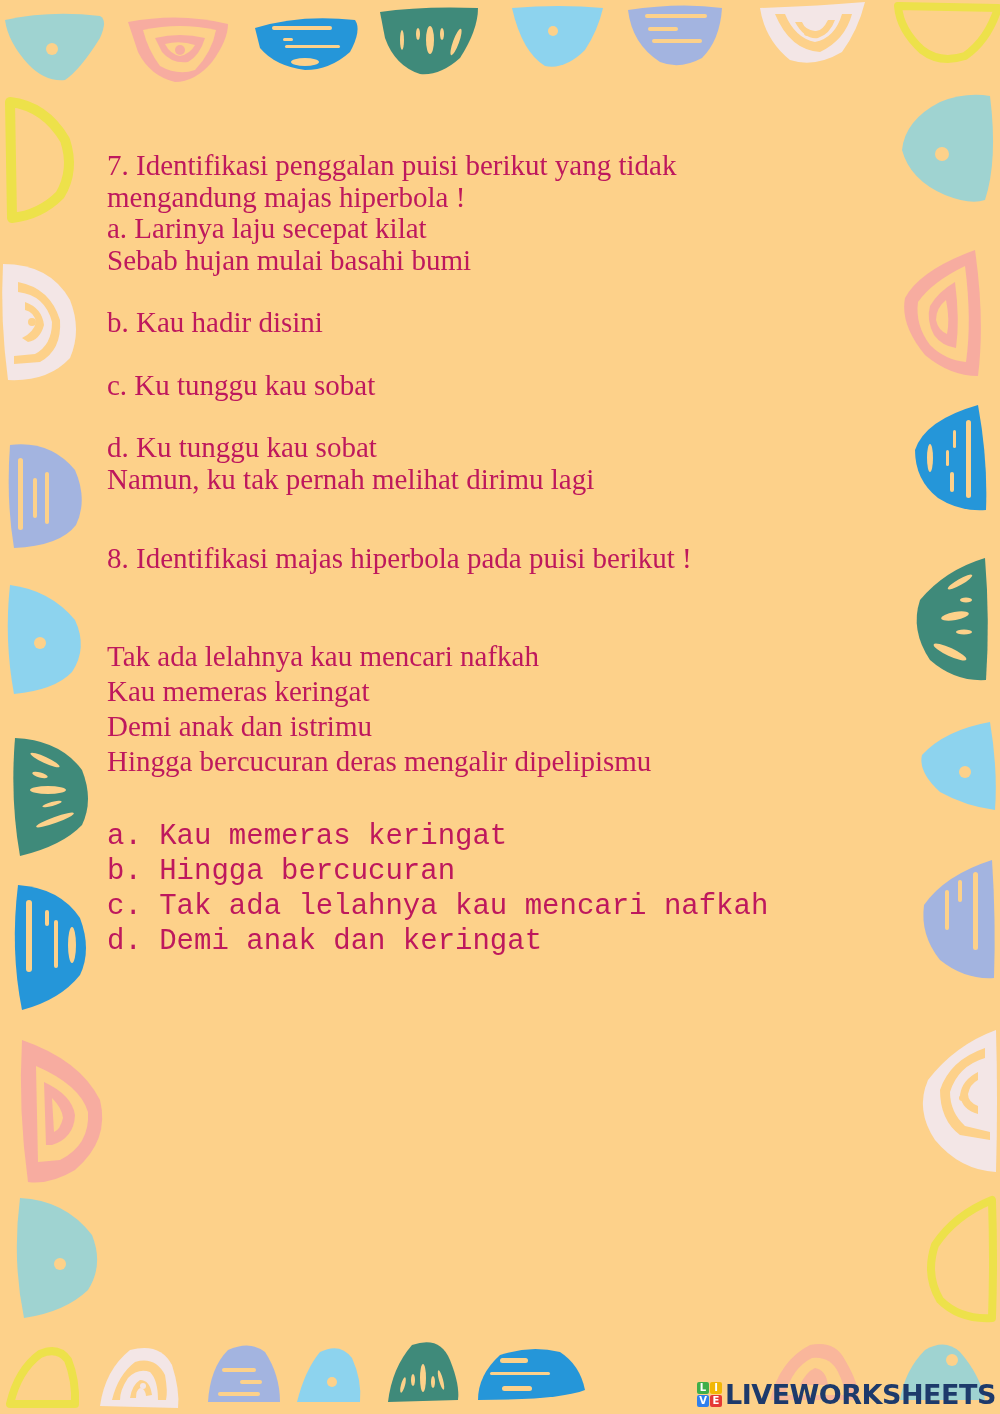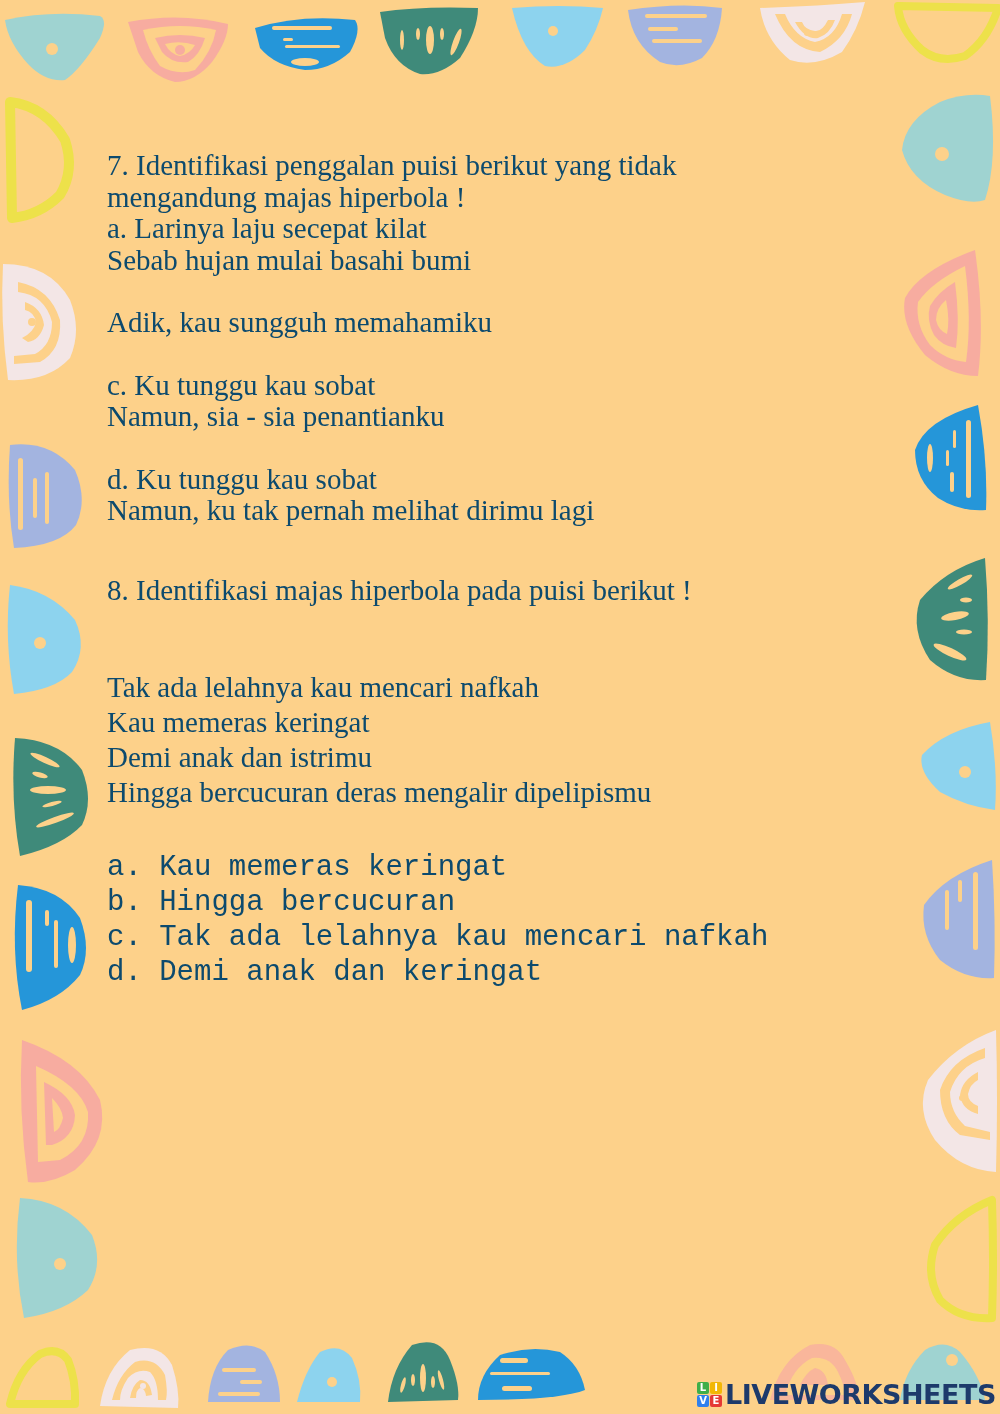--- a/index.html
+++ b/index.html
@@ -6,21 +6,21 @@
     body {
       width: 1000px; height: 1414px; overflow: hidden;
       background: #fdd18a;
       position: relative;
       font-family: "DejaVu Serif", "Liberation Serif", serif;
     }
     .page { position: absolute; inset: 0; background: #fdd18a; }
     .deco { position: absolute; }
     .content {
       position: absolute; left: 107px; top: 150px; width: 780px;
-      color: #0c4a6e;
+      color: #be185d;
       font-family: "Liberation Serif", "DejaVu Serif", serif;
       font-size: 29px; line-height: 31.5px;
     }
     .line { display: block; white-space: nowrap; }
     .gap-s { height: 31px; }
     .gap-m { height: 48px; }
     .gap-l { height: 64px; }
     .gap-xs { height: 40px; }
     .poem .line { line-height: 35px; }
     .opts2 .line { line-height: 35px; font-family: Liberation Mono, monospace; }
@@ -233,26 +233,25 @@
     <div>
       <span class="line">7. Identifikasi penggalan puisi berikut yang tidak</span>
       <span class="line">mengandung majas hiperbola !</span>
 
       <div>
         <span class="line">a. Larinya laju secepat kilat</span>
         <span class="line">Sebab hujan mulai basahi bumi</span>
       </div>
       <div class="gap-s"></div>
       <div>
-        <span class="line">Adik, kau sungguh memahamiku</span>
+        <span class="line">b. Kau hadir disini</span>
       </div>
       <div class="gap-s"></div>
       <div>
         <span class="line">c. Ku tunggu kau sobat</span>
-        <span class="line">Namun, sia - sia penantianku</span>
       </div>
       <div class="gap-s"></div>
       <div>
         <span class="line">d. Ku tunggu kau sobat</span>
         <span class="line">Namun, ku tak pernah melihat dirimu lagi</span>
       </div>
     </div>
 
     <div class="gap-m"></div>
 

